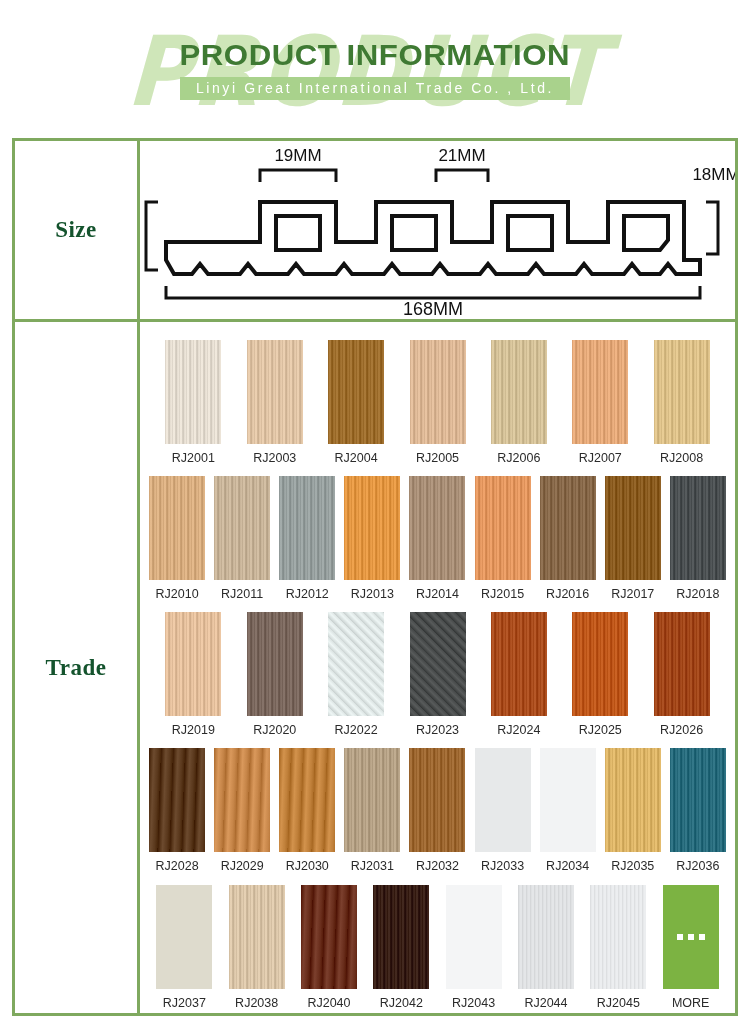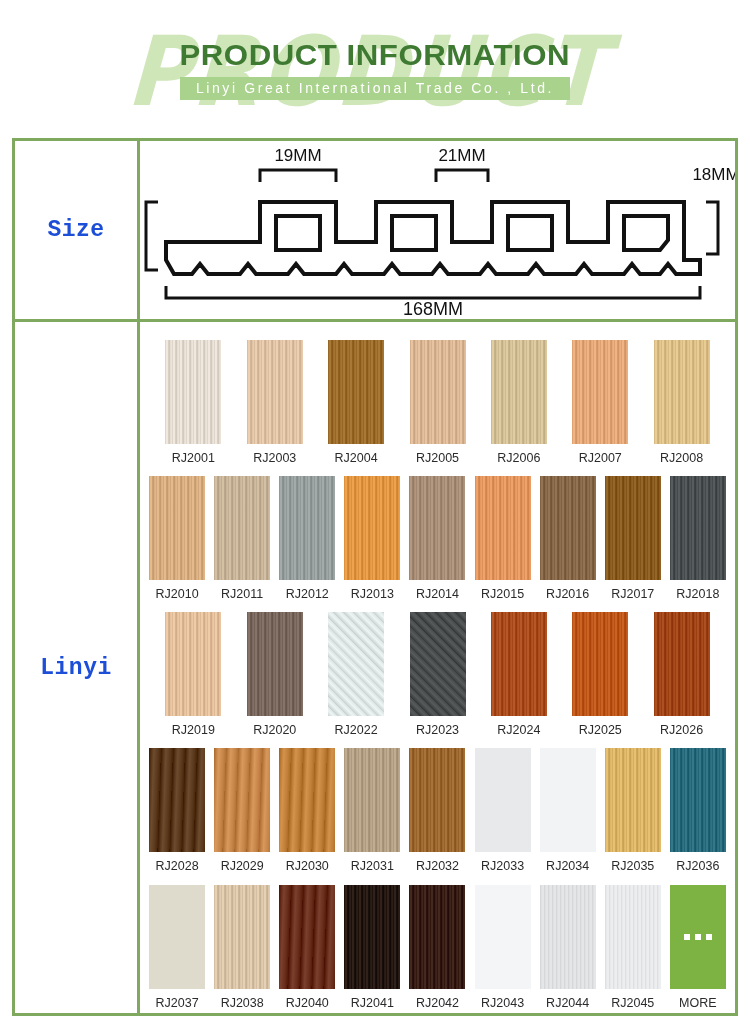--- a/index.html
+++ b/index.html
@@ -53,22 +53,22 @@
   .trow.size-row{height:178px;border-bottom:3px solid #7fa95f;}
   .trow.style-row{flex:1;}
 
   .lbl-cell{
     width:125px;flex:0 0 125px;
     border-right:3px solid #7fa95f;
     display:flex;align-items:center;justify-content:center;
     box-sizing:border-box;
   }
   .lbl{
-    font-family:Liberation Mono, monospace;
-    font-size:23px;font-weight:700;color:#1d4ed8;letter-spacing:.5px;
+    font-family:Liberation Serif, serif;
+    font-size:23px;font-weight:700;color:#14532d;letter-spacing:.5px;
   }
   .content-cell{flex:1;position:relative;box-sizing:border-box;}
 
   
   .diagram{position:absolute;left:0;top:0;width:100%;height:100%;}
   .diagram svg{display:block;width:100%;height:100%;}
 
   
   .grid{
     display:flex;flex-direction:column;justify-content:space-around;
@@ -179,21 +179,21 @@
             <path d="M 26,142 L 26,154 L 560,154 L 560,142"></path>
           </g>
           <text x="293" y="171" text-anchor="middle" font-family="Liberation Sans, sans-serif" font-size="18" fill="#111">168MM</text>
         </svg>
       </div>
     </div>
   </div>
 
   <div class="trow style-row">
     <div class="lbl-cell">
-      <span class="lbl">Linyi</span>
+      <span class="lbl">Trade</span>
     </div>
     <div class="content-cell">
       <div class="grid" id="swatch-grid">
           <div class="grow">
             <div class="cell">
               <div class="sw" style="background-color: rgb(232, 224, 212);">
                 <div class="tex" style="background: repeating-linear-gradient(90deg, rgb(212, 204, 192) 0px, rgb(232, 224, 212) 1px, rgb(250, 242, 230) 2px, rgb(232, 224, 212) 3px, rgb(198, 190, 178) 4px, rgb(241, 233, 221) 6px, rgb(232, 224, 212) 7px); opacity: 0.95;"></div>
               </div>
               <div class="code">RJ2001</div>
             </div>
@@ -401,26 +401,20 @@
               <div class="sw" style="background-color: rgb(221, 200, 171);">
                 <div class="tex" style="background: repeating-linear-gradient(90deg, rgb(201, 180, 151) 0px, rgb(221, 200, 171) 1px, rgb(239, 218, 189) 2px, rgb(221, 200, 171) 3px, rgb(187, 166, 137) 4px, rgb(230, 209, 180) 6px, rgb(221, 200, 171) 7px); opacity: 0.95;"></div>
               </div>
               <div class="code">RJ2038</div>
             </div>
             <div class="cell">
               <div class="sw" style="background-color: rgb(107, 47, 29);">
                 <div class="tex" style="background: repeating-linear-gradient(92deg, rgb(73, 13, 0) 0px, rgb(107, 47, 29) 3px, rgb(125, 65, 47) 5px, rgb(107, 47, 29) 9px, rgb(87, 27, 9) 12px), radial-gradient(26px 70px at 58% 44%, rgb(73, 13, 0) 0%, transparent 62%); opacity: 0.95;"></div>
               </div>
               <div class="code">RJ2040</div>
-            </div>
-            <div class="cell">
-              <div class="sw" style="background-color: rgb(40, 26, 18);">
-                <div class="tex" style="background: repeating-linear-gradient(90deg, rgb(20, 6, 0) 0px, rgb(40, 26, 18) 1px, rgb(58, 44, 36) 2px, rgb(40, 26, 18) 3px, rgb(6, 0, 0) 4px, rgb(49, 35, 27) 6px, rgb(40, 26, 18) 7px); opacity: 0.95;"></div>
-              </div>
-              <div class="code">RJ2041</div>
             </div>
             <div class="cell">
               <div class="sw" style="background-color: rgb(58, 32, 22);">
                 <div class="tex" style="background: repeating-linear-gradient(90deg, rgb(38, 12, 2) 0px, rgb(58, 32, 22) 1px, rgb(76, 50, 40) 2px, rgb(58, 32, 22) 3px, rgb(24, 0, 0) 4px, rgb(67, 41, 31) 6px, rgb(58, 32, 22) 7px); opacity: 0.95;"></div>
               </div>
               <div class="code">RJ2042</div>
             </div>
             <div class="cell">
               <div class="sw" style="background-color: rgb(244, 245, 246);">
                 <div class="tex" style="background: linear-gradient(rgb(244, 245, 246), rgb(244, 245, 246)); opacity: 0.95;"></div>

